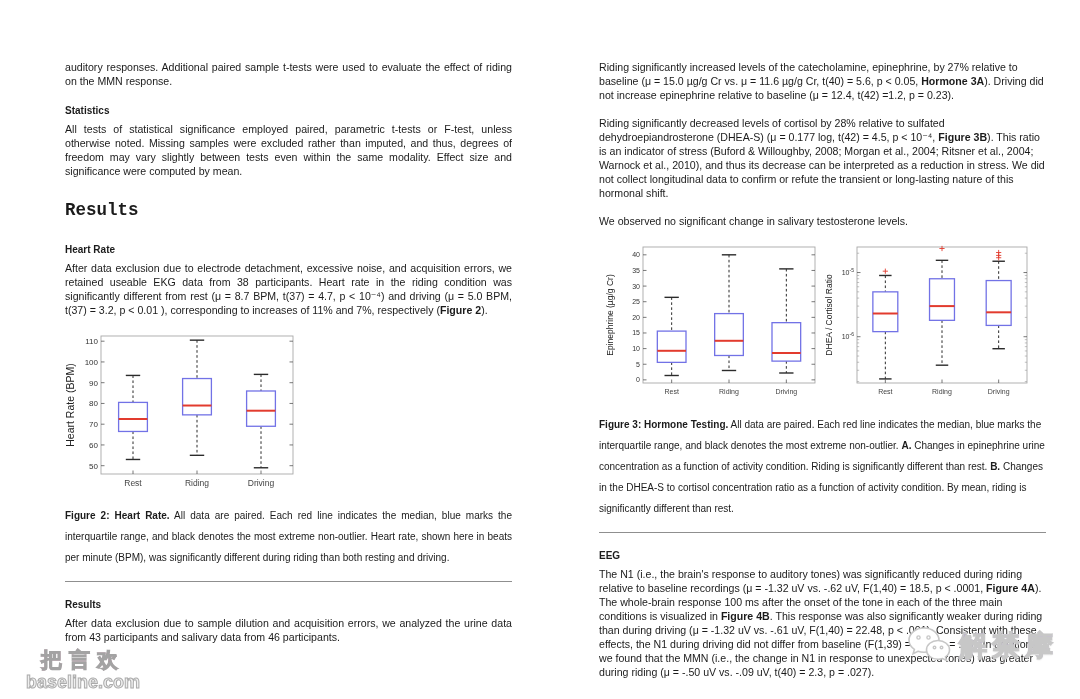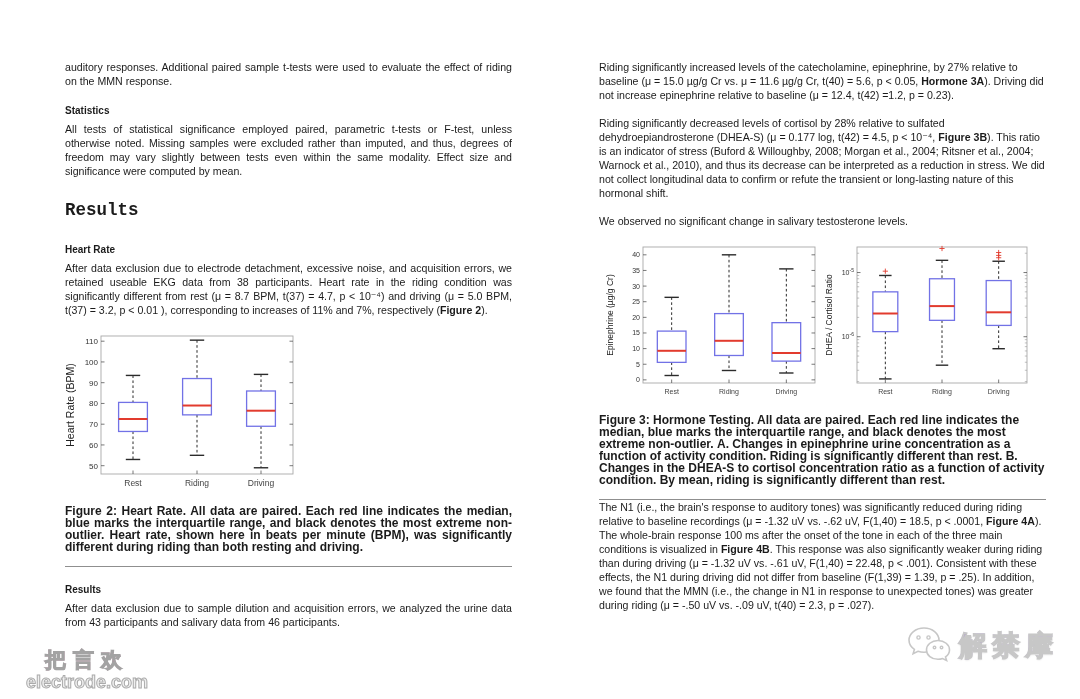--- a/index.html
+++ b/index.html
@@ -5,21 +5,21 @@
   html,body{margin:0;padding:0;background:#ffffff;width:1080px;height:699px;overflow:hidden;}
   body{font-family:"Liberation Sans","DejaVu Sans",sans-serif;color:#1b1b1b;position:relative;}
   .page{position:absolute;inset:0;background:#ffffff;}
   .col{position:absolute;top:60px;width:447px;}
   .col-left{left:65px;}
   .col-right{left:599px;}
   p.body{font-size:10.6px;line-height:14px;margin:0 0 14px 0;}
   p.just{text-align:justify;text-align-last:left;}
   h3.sub{font-size:10px;font-weight:bold;margin:17px 0 6px 0;}
   h1.big{font-size:17.5px;font-weight:bold;margin:22px 0 10px 0;font-family:Liberation Mono, monospace;}
-  .caption{font-size:12px;line-height:12px;margin:10px 0 0 0;font-weight:bold;}
+  .caption{font-size:10px;line-height:21px;margin:10px 0 0 0;}
   .rule{border:none;border-top:1.2px solid #8f8f8f;margin:13px 0 0 0;width:100%;}
   svg{display:block;font-family:inherit;}
   .fig2-wrap{margin:4px 0 4px 0;}
   .fig3-row{display:flex;gap:2px;margin:8px 0 0 6px;}
   
   .wm-left{position:absolute;left:26px;bottom:8px;text-align:center;line-height:1;}
   .wm-left .cn{font-size:21px;font-weight:bold;letter-spacing:7px;color:#ec4899;-webkit-text-stroke:1px #a3a3a3;}
   .wm-left .url{font-size:18px;font-weight:bold;margin-top:3px;color:#efefef;-webkit-text-stroke:1px #ababab;}
   .wm-right{position:absolute;right:22px;bottom:32px;display:flex;align-items:center;gap:8px;}
   .wm-right .cn{font-size:28px;font-weight:bold;letter-spacing:5px;color:#6d28d9;-webkit-text-stroke:1.2px #c7c7c7;text-shadow:0 1px 2px #dcdcdc;}
@@ -227,26 +227,27 @@
           <line x1="171.06666666666666" y1="15.748836340672682" x2="176.26666666666665" y2="15.748836340672682" stroke="#e23b2e" stroke-width="0.9"></line>
           <line x1="173.66666666666666" y1="13.148836340672682" x2="173.66666666666666" y2="18.348836340672683" stroke="#e23b2e" stroke-width="0.9"></line>
           <line x1="171.06666666666666" y1="13.392129192508321" x2="176.26666666666665" y2="13.392129192508321" stroke="#e23b2e" stroke-width="0.9"></line>
           <line x1="173.66666666666666" y1="10.792129192508321" x2="173.66666666666666" y2="15.99212919250832" stroke="#e23b2e" stroke-width="0.9"></line>
           <line x1="171.06666666666666" y1="10.531045326224842" x2="176.26666666666665" y2="10.531045326224842" stroke="#e23b2e" stroke-width="0.9"></line>
           <line x1="173.66666666666666" y1="7.931045326224842" x2="173.66666666666666" y2="13.131045326224841" stroke="#e23b2e" stroke-width="0.9"></line>
         </svg>
     </div>
     <p class="caption"><b>Figure 3: Hormone Testing.</b><span> All data are paired. Each red line indicates the median, blue marks the interquartile range, and black denotes the most extreme non-outlier. </span><b>A.</b><span> Changes in epinephrine urine concentration as a function of activity condition. Riding is significantly different than rest. </span><b>B.</b><span> Changes in the DHEA-S to cortisol concentration ratio as a function of activity condition. By mean, riding is significantly different than rest.</span></p>
     <hr class="rule">
+    <h3 class="sub">EEG</h3>
     <p class="body"><span>The N1 (i.e., the brain's response to auditory tones) was significantly reduced during riding relative to baseline recordings (μ = -1.32 uV vs. -.62 uV, F(1,40) = 18.5, p &lt; .0001, </span><b>Figure 4A</b><span>). The whole-brain response 100 ms after the onset of the tone in each of the three main conditions is visualized in </span><b>Figure 4B</b><span>. This response was also significantly weaker during riding than during driving (μ = -1.32 uV vs. -.61 uV, F(1,40) = 22.48, p &lt; .001). Consistent with these effects, the N1 during driving did not differ from baseline (F(1,39) = 1.39, p = .25). In addition, we found that the MMN (i.e., the change in N1 in response to unexpected tones) was greater during riding (μ = -.50 uV vs. -.09 uV, t(40) = 2.3, p = .027).</span></p>
   </div>
 
   <div class="wm-left">
     <div class="cn">把言欢</div>
-    <div class="url">electrode.com</div>
+    <div class="url">baseline.com</div>
   </div>
   <div class="wm-right">
     <span>
       <svg width="44" height="42" viewBox="0 0 44 42">
         <g fill="#ffffff" stroke="#c7c7c7" stroke-width="1.6">
           <path d="M17 3 C8.7 3 2 8.4 2 15.1 c0 3.8 2.1 7.1 5.4 9.3 l-1.3 4.4 4.9-2.5 c1.9 .6 3.9 .9 6 .9 8.3 0 15-5.4 15-12.1 C32 8.4 25.3 3 17 3 Z"></path>
           <path d="M31 15.5 c-6.4 0-11.5 4.2-11.5 9.4 0 5.2 5.1 9.4 11.5 9.4 1.6 0 3.2-.3 4.6-.8 l4 2 -1.1-3.6 c2.5-1.7 4-4.2 4-7 0-5.2-5.1-9.4-11.5-9.4 Z"></path>
         </g>
         <g fill="none" stroke="#c7c7c7" stroke-width="1.4">
           <circle cx="11.5" cy="12.5" r="1.6"></circle>

